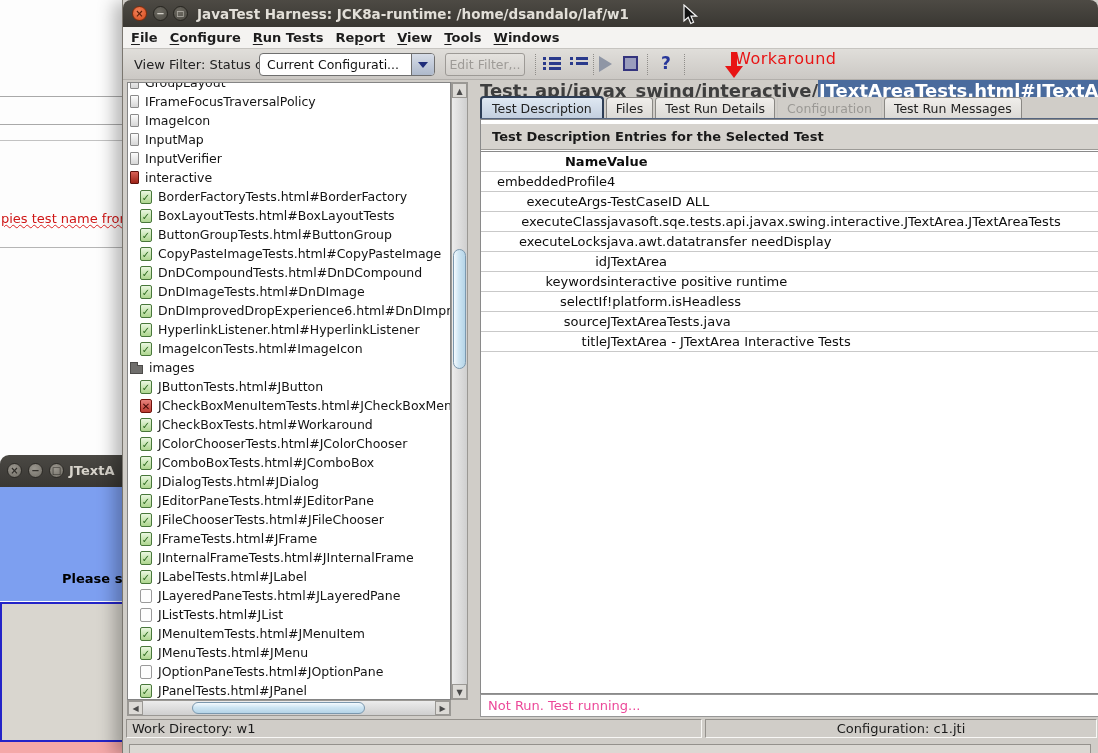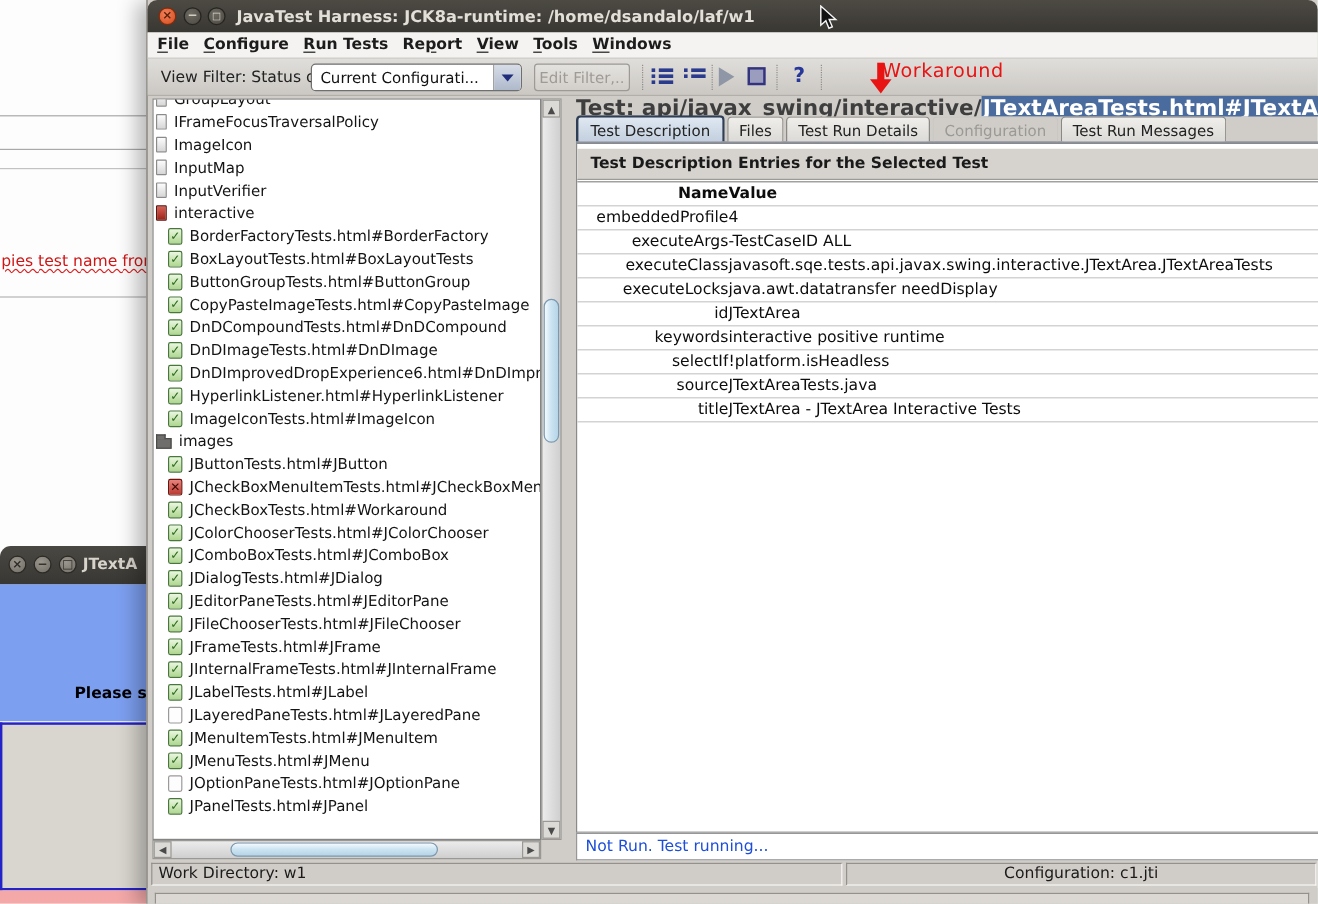--- a/index.html
+++ b/index.html
@@ -150,21 +150,21 @@
                   border-bottom:1px solid #9c9a96; font-size:13px; font-weight:bold; color:#1a1a1a;
                   line-height:25px; padding-left:11px; }
   #desc-table { position:absolute; left:0; top:31px; width:100%; border-top:1px solid #8a8a8a; }
   .t-row { display:flex; height:20px; align-items:center; border-bottom:1px solid #c9c9c9;
            font-size:13px; color:#0d0d0d; white-space:nowrap; }
   .t-row .c1 { flex:0 0 126px; padding-left:7px; overflow:hidden;text-align:right; }
   .t-row .c2 { flex:1; overflow:hidden; }
   .t-row.hdr { font-weight:bold; }
 
   #status-msg { position:absolute; left:357px; top:694px; width:619px; height:23px; background:#fff;
-                border:1px solid #979797; border-right:none; font-size:13px; color:#1d4ed8;
+                border:1px solid #979797; border-right:none; font-size:13px; color:#ec4899;
                 padding:3px 0 0 7px; white-space:nowrap; }
 
   
   .sb-cell { position:absolute; top:719px; height:19px; background:#d0cdc8;
              border:1px solid; border-color:#94918c #f8f7f5 #f8f7f5 #94918c;
              font-size:13px; color:#1a1a1a; line-height:17px; white-space:nowrap; }
   #wd-cell { left:3px; width:576px; padding-left:5px; }
   #cfg-cell { left:582px; width:392px; text-align:center; }
   #bottom-strip { position:absolute; left:0; top:740px; width:100%; height:13px; background:#d0cdc8; }
   #bottom-strip .inner { position:absolute; left:6px; top:4px; width:962px; height:9px;
@@ -357,20 +357,24 @@
         </div>
         <div class="tree-row ind">
           <span class="ticon i-pass">✓</span>
           <span>JLabelTests.html#JLabel</span>
         </div>
         <div class="tree-row ind">
           <span class="ticon i-notrun"></span>
           <span>JLayeredPaneTests.html#JLayeredPane</span>
         </div>
         <div class="tree-row ind">
+          <span class="ticon i-notrun"></span>
+          <span>JListTests.html#JList</span>
+        </div>
+        <div class="tree-row ind">
           <span class="ticon i-pass">✓</span>
           <span>JMenuItemTests.html#JMenuItem</span>
         </div>
         <div class="tree-row ind">
           <span class="ticon i-pass">✓</span>
           <span>JMenuTests.html#JMenu</span>
         </div>
         <div class="tree-row ind">
           <span class="ticon i-notrun"></span>
           <span>JOptionPaneTests.html#JOptionPane</span>

